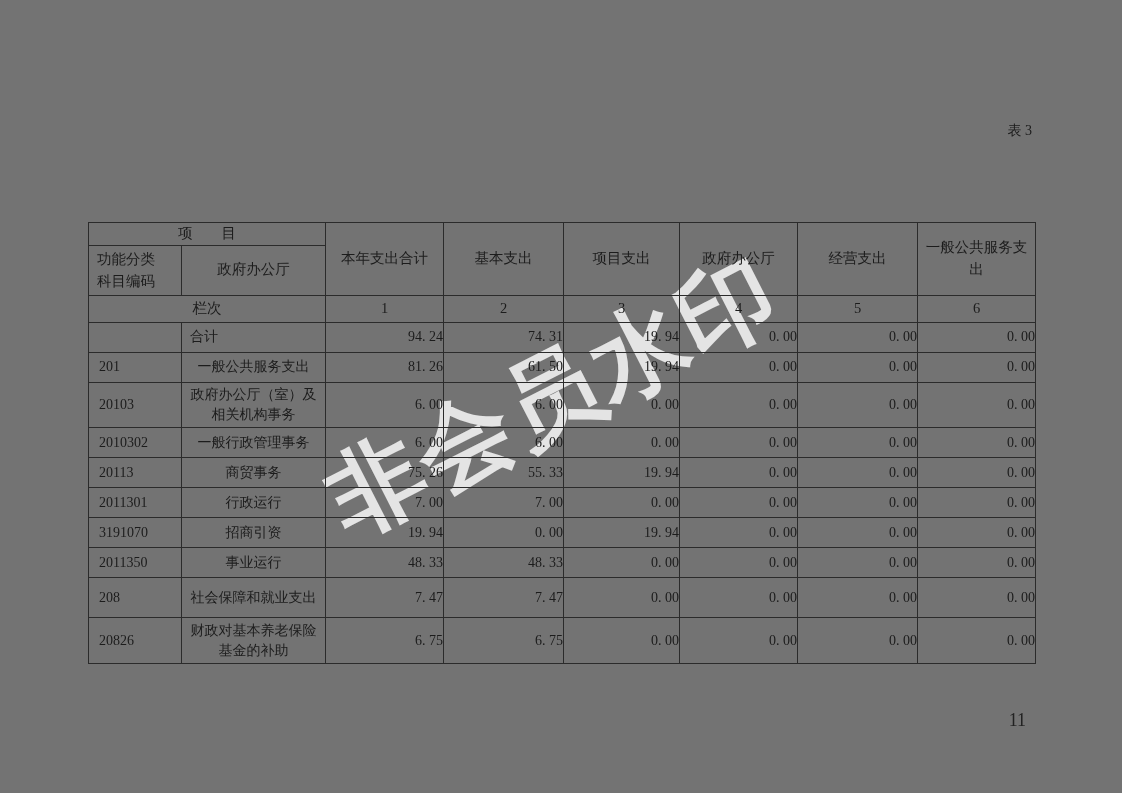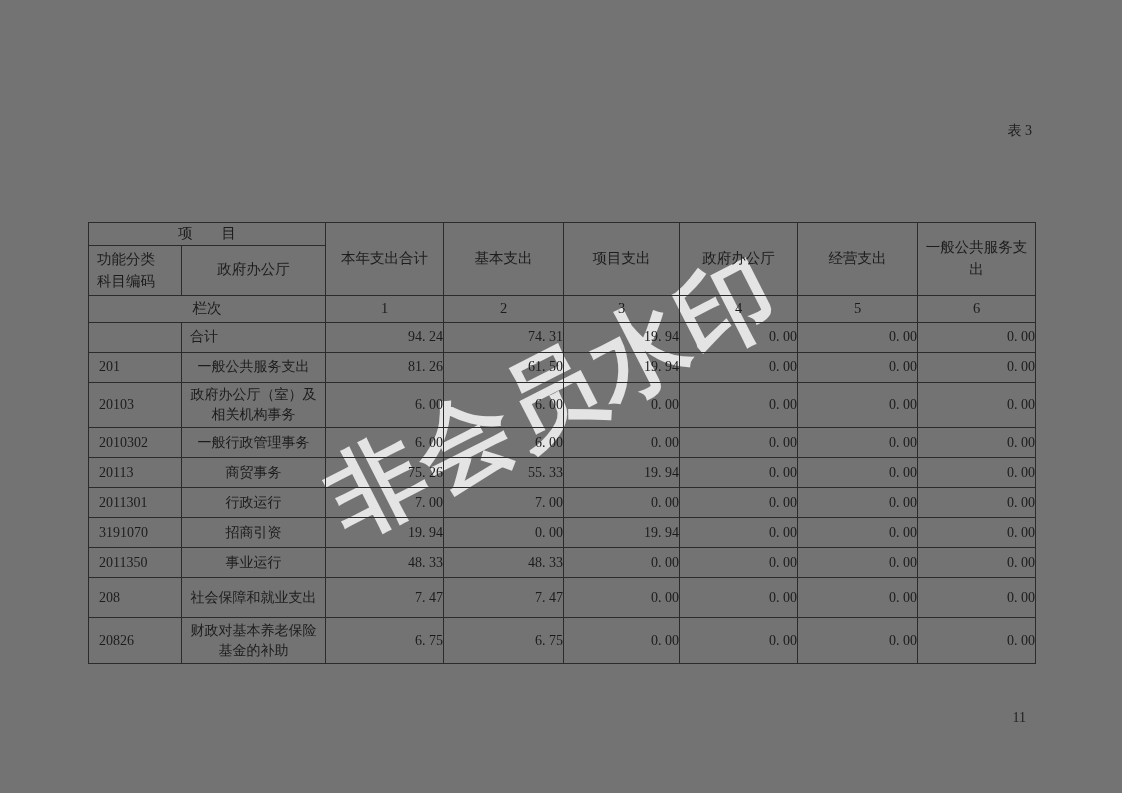--- a/index.html
+++ b/index.html
@@ -84,21 +84,21 @@
   .budget-table tbody tr:nth-child(9) td { height: 40px; }
   .budget-table tbody tr:nth-child(10) td { height: 46px; }
   .cell-code { text-align: left; padding-left: 10px; }
   .cell-name { text-align: center; padding: 2px 8px; font-size: 15px; line-height: 1.45; }
   .cell-name.center { text-align: left; }
   .cell-num { text-align: right; padding-right: 0; }
   .page-number {
     position: absolute;
     top: 710px;
     right: 96px;
-    font-size: 14px;
+    font-size: 18px;
     color: #222;
   }
 </style>
 </head>
 <body>
 
 <div class="page">
 
   <div class="table-tag">表 3</div>
 

